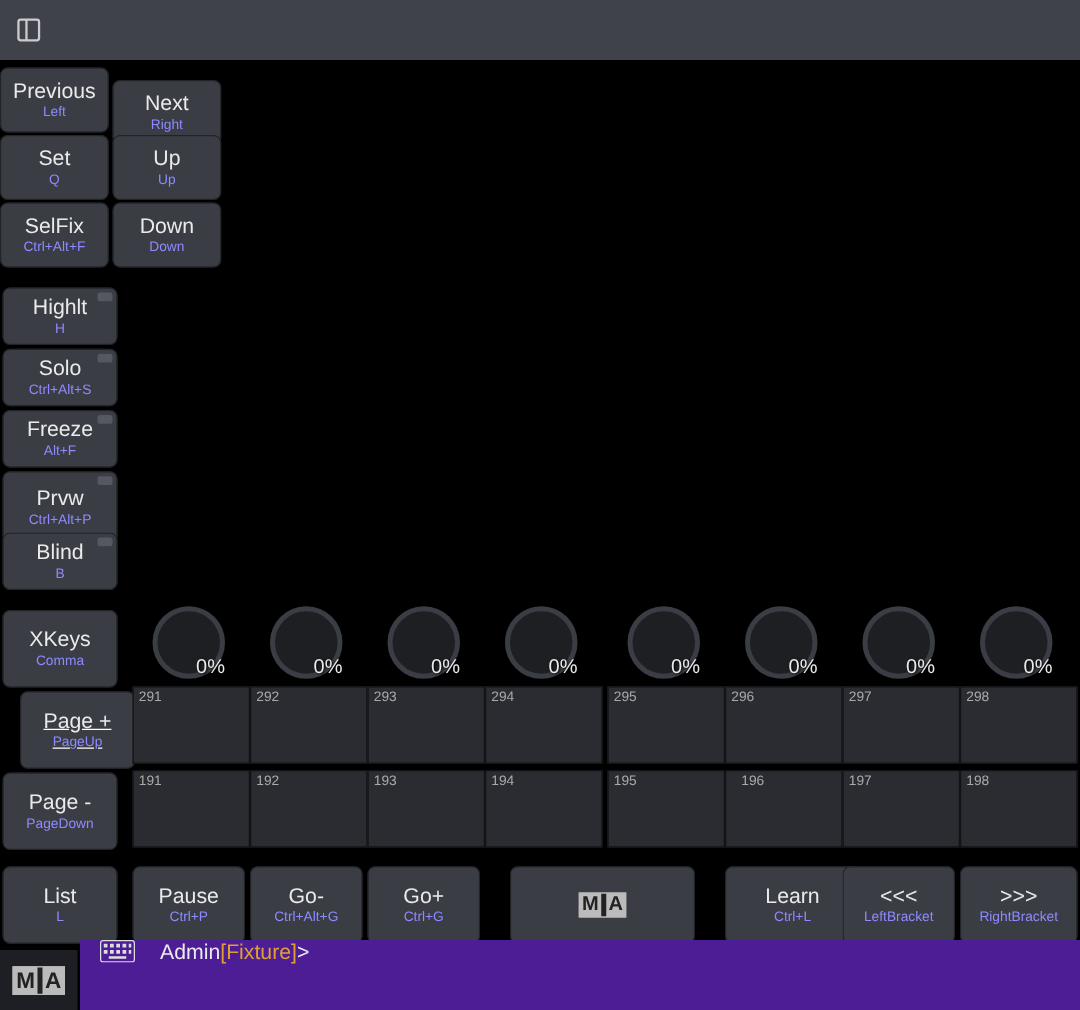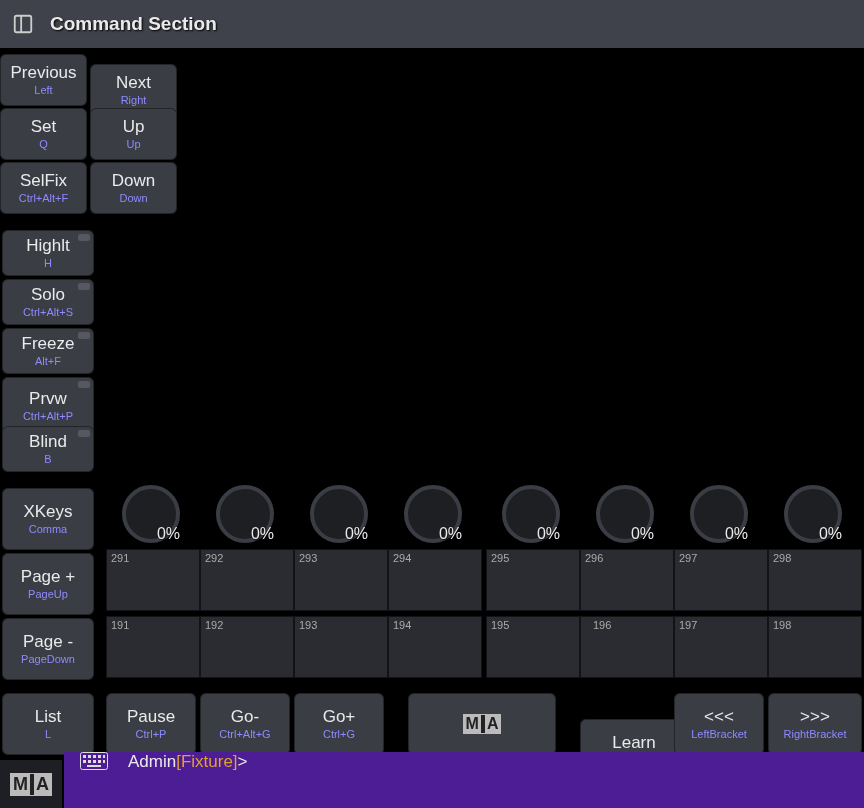--- a/index.html
+++ b/index.html
@@ -143,21 +143,20 @@
 </head>
 <body>
 
 <div class="titlebar">
   <div class="icon">
     <svg viewBox="0 0 24 24" fill="none" stroke="currentColor" stroke-width="2">
       <rect x="3" y="3" width="18" height="18" rx="2"></rect>
       <line x1="10" y1="3" x2="10" y2="21"></line>
     </svg>
   </div>
-  <div class="title">Command Section</div>
 </div>
 
 <div class="btn" style="left:0px;  top:54px;  width:87px; height:52px;">
   <span class="lbl">Previous</span>
   <span class="sub">Left</span>
 </div>
 <div class="btn" style="left:90px; top:54px;  width:87px; height:52px;margin-top:10px;">
   <span class="lbl">Next</span>
   <span class="sub">Right</span>
 </div>
@@ -201,21 +200,21 @@
 <div class="btn" style="left:2px; top:426px; width:92px; height:46px;">
   <span class="lbl">Blind</span>
   <span class="sub">B</span>
   <span class="dot"></span>
 </div>
 
 <div class="btn" style="left:2px; top:488px; width:92px; height:62px;">
   <span class="lbl">XKeys</span>
   <span class="sub">Comma</span>
 </div>
-<div class="btn" style="left:2px; top:553px; width:92px; height:62px;">
+<div class="btn" style="left:16px; top:553px; width:92px; height:62px;text-decoration:underline;">
   <span class="lbl">Page +</span>
   <span class="sub">PageUp</span>
 </div>
 <div class="btn" style="left:2px; top:618px; width:92px; height:62px;">
   <span class="lbl">Page -</span>
   <span class="sub">PageDown</span>
 </div>
 
 <div class="dial" style="left:122px; top:485px; width:58px; height:58px;">
   <span class="pct">0%</span>
@@ -276,21 +275,21 @@
   <span class="lbl">Go+</span>
   <span class="sub">Ctrl+G</span>
 </div>
 <div class="ma-btn" style="left:408px; top:693px; width:148px; height:62px;">
   <span class="ma-logo" style="font-size:16px;">
     <span>M</span>
       <span class="divider"></span>
       <span>A</span>
   </span>
 </div>
-<div class="btn" style="left:580px; top:719px; width:108px; height:62px;">
+<div class="btn" style="left:580px; top:693px; width:108px; height:62px;">
   <span class="lbl">Learn</span>
   <span class="sub">Ctrl+L</span>
 </div>
 <div class="btn" style="left:674px; top:693px; width:90px; height:62px;">
   <span class="lbl">&lt;&lt;&lt;</span>
   <span class="sub">LeftBracket</span>
 </div>
 <div class="btn" style="left:768px; top:693px; width:94px; height:62px;">
   <span class="lbl">&gt;&gt;&gt;</span>
   <span class="sub">RightBracket</span>

